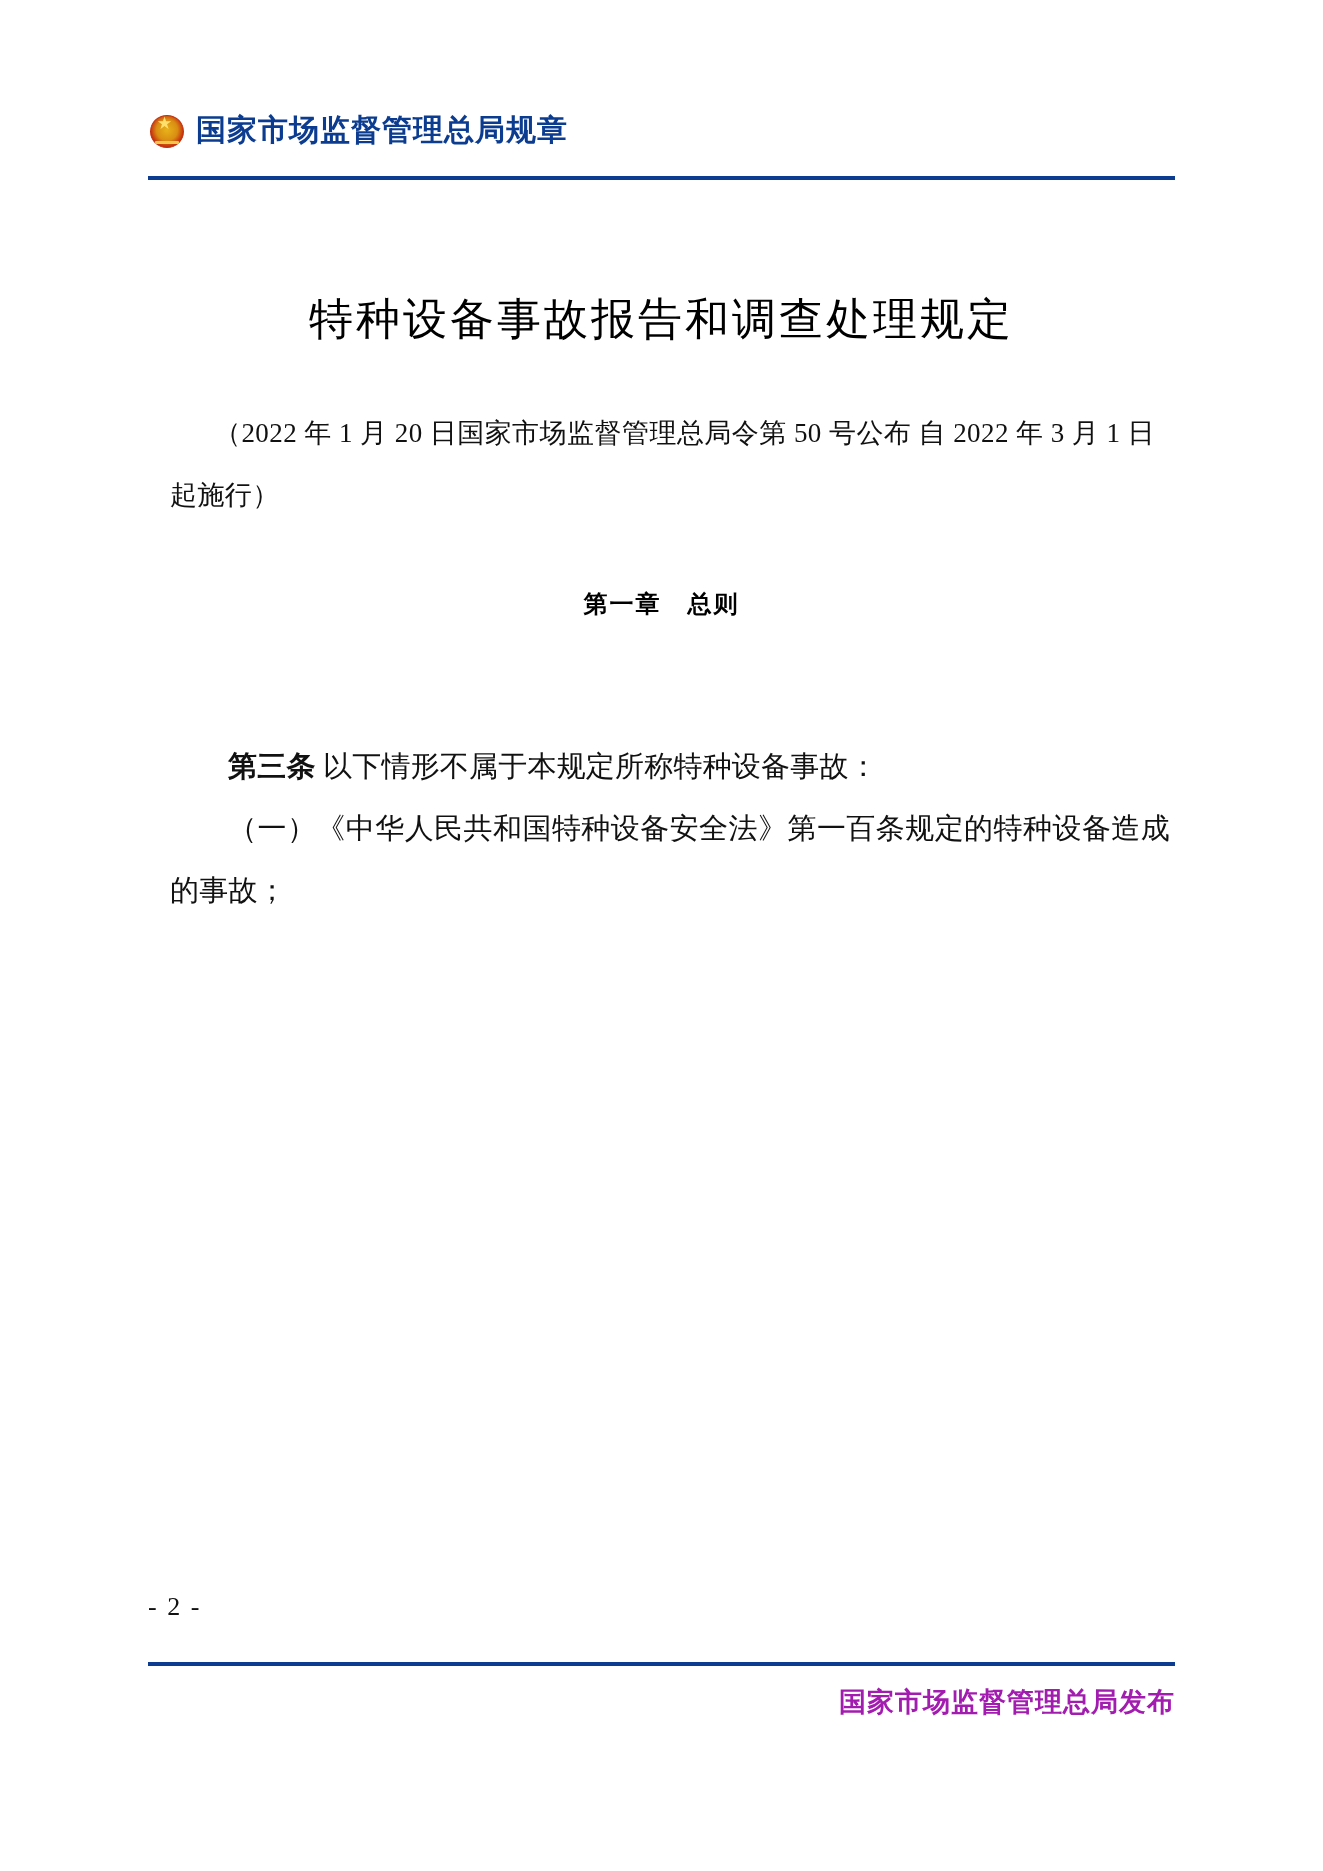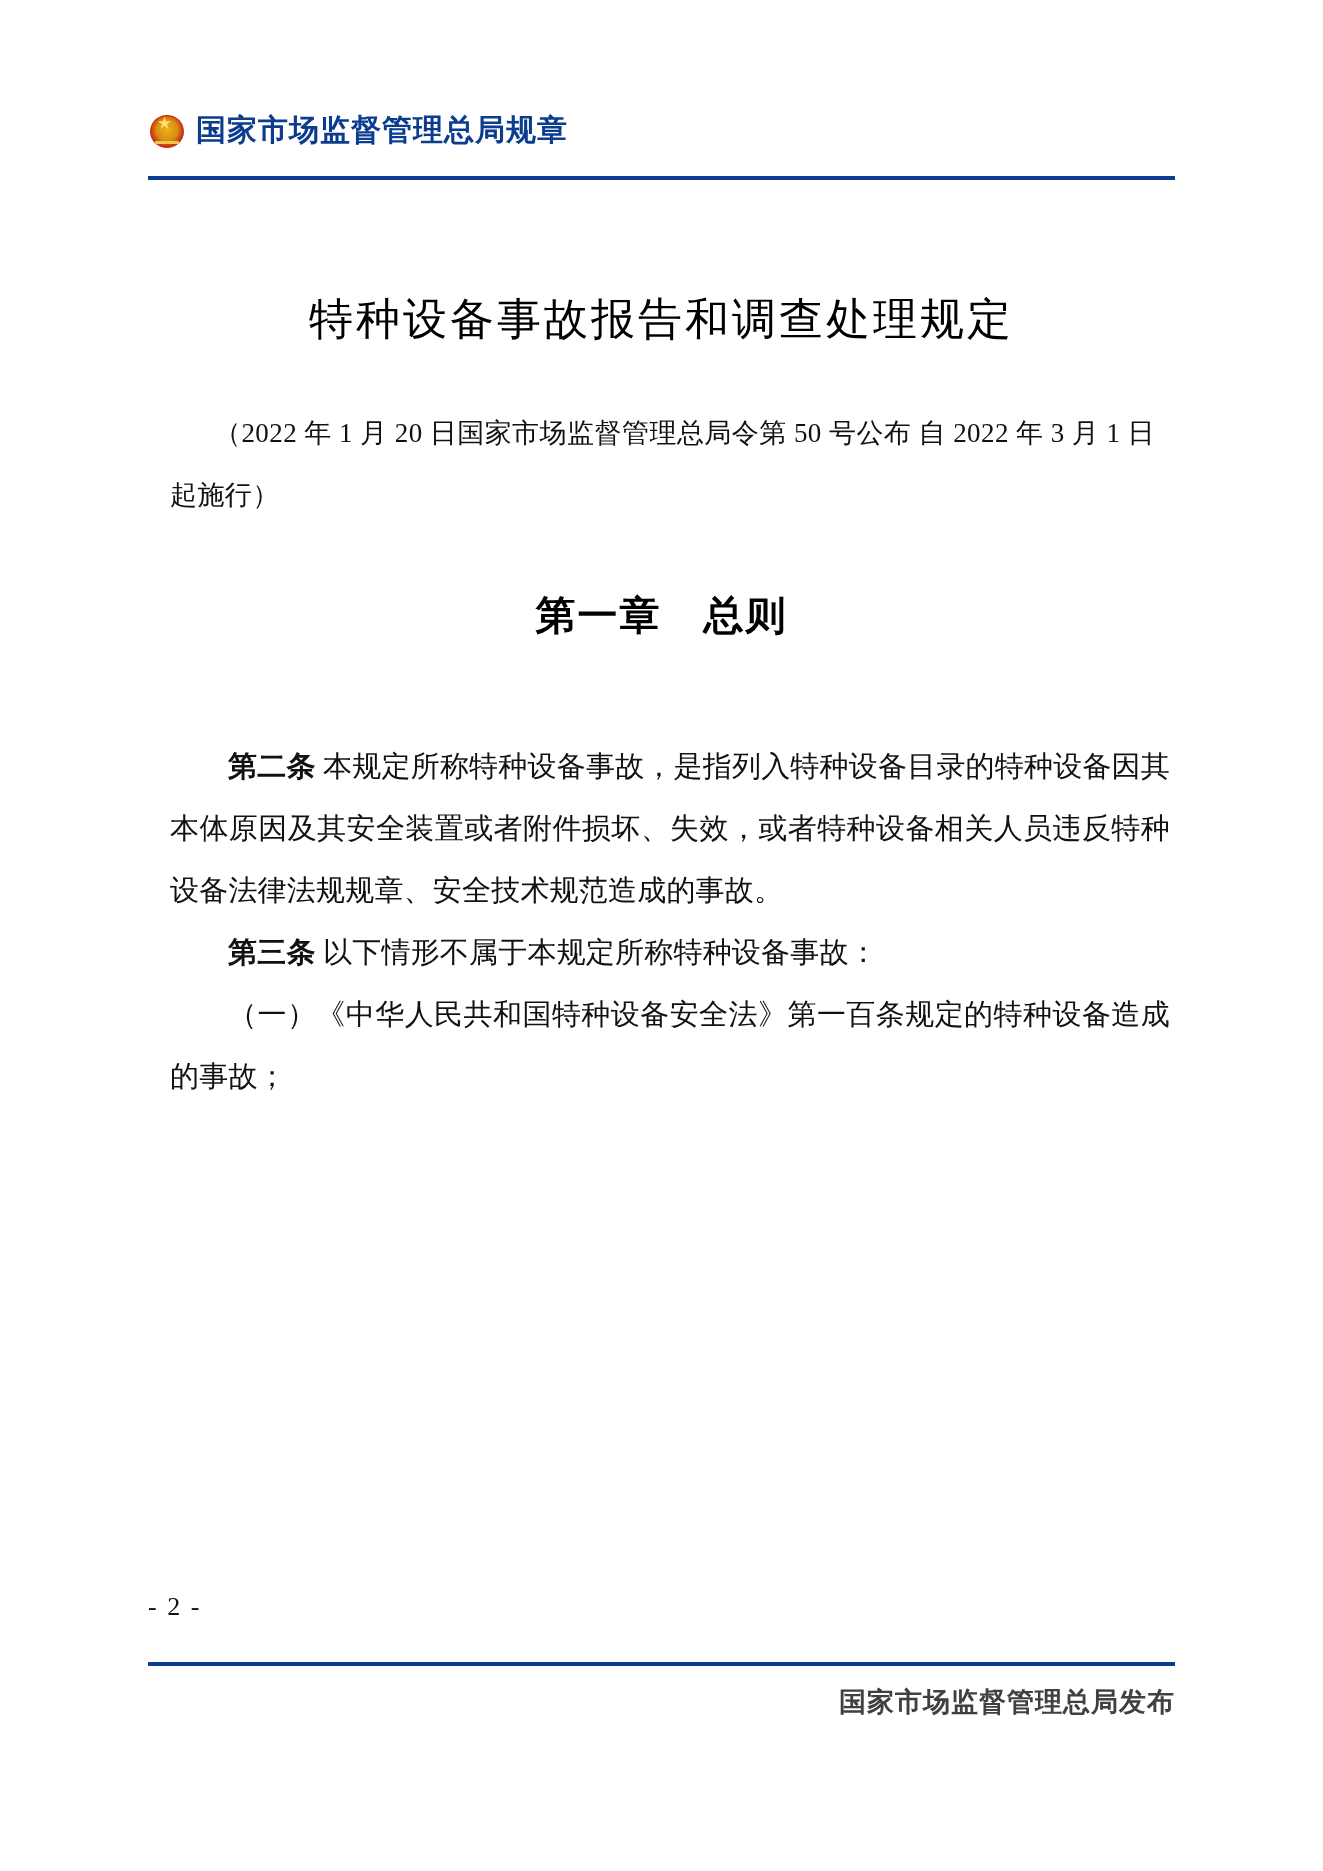--- a/index.html
+++ b/index.html
@@ -102,21 +102,21 @@
   .footer-issuer {
     position: absolute;
     left: 148px;
     top: 1684px;
     width: 1027px;
     text-align: right;
     font-family: "Liberation Sans", "DejaVu Sans", sans-serif;
     font-weight: bold;
     font-size: 27px;
     letter-spacing: 1px;
-    color: #404040;
+    color: #a21caf;
   }
   .page-number {
     position: absolute;
     left: 148px;
     top: 1592px;
     font-size: 26px;
     letter-spacing: 2px;
     color: #111;
   }
 
@@ -147,21 +147,21 @@
     color: #111;
   }
 
   .chapter {
     position: absolute;
     left: 148px;
     top: 588px;
     width: 1027px;
     text-align: center;
     font-weight: bold;
-    font-size: 40px;
+    font-size: 24px;
     letter-spacing: 2px;
     color: #000;
   }
 
   .body-text {
     position: absolute;
     left: 170px;
     top: 735px;
     width: 1000px;
     font-size: 29px;
@@ -196,21 +196,20 @@
   </div>
   <div class="header-rule"></div>
 
   <div class="doc-title">特种设备事故报告和调查处理规定</div>
 
   <div class="subtitle">（2022 年 1 月 20 日国家市场监督管理总局令第 50 号公布 自 2022 年 3 月 1 日起施行）</div>
 
   <div class="chapter">第一章　总则</div>
 
   <div class="body-text">
-    <p class="para"><span class="art">第二条</span> <span>本规定所称特种设备事故，是指列入特种设备目录的特种设备因其本体原因及其安全装置或者附件损坏、失效，或者特种设备相关人员违反特种设备法律法规规章、安全技术规范造成的事故。</span></p>
     <p class="para"><span class="art">第三条</span> <span>以下情形不属于本规定所称特种设备事故：</span></p>
     <p class="para sub">（一）《中华人民共和国特种设备安全法》第一百条规定的特种设备造成的事故；</p>
   </div>
 
   <div class="page-number">- 2 -</div>
 
   <div class="footer-rule"></div>
   <div class="footer-issuer">国家市场监督管理总局发布</div>
 
 </div>

